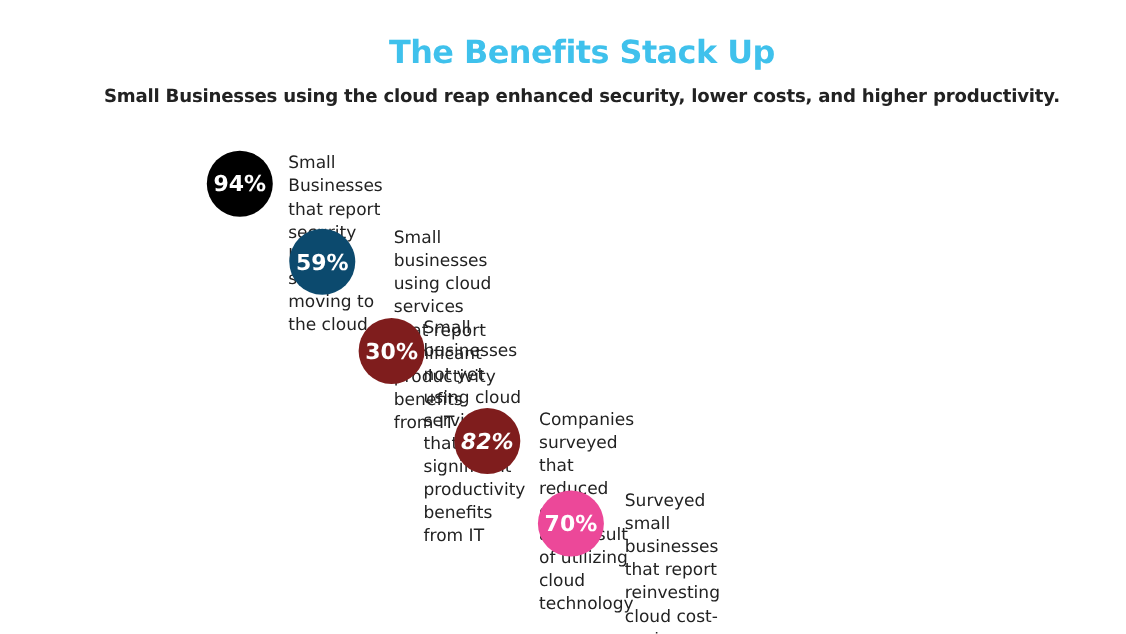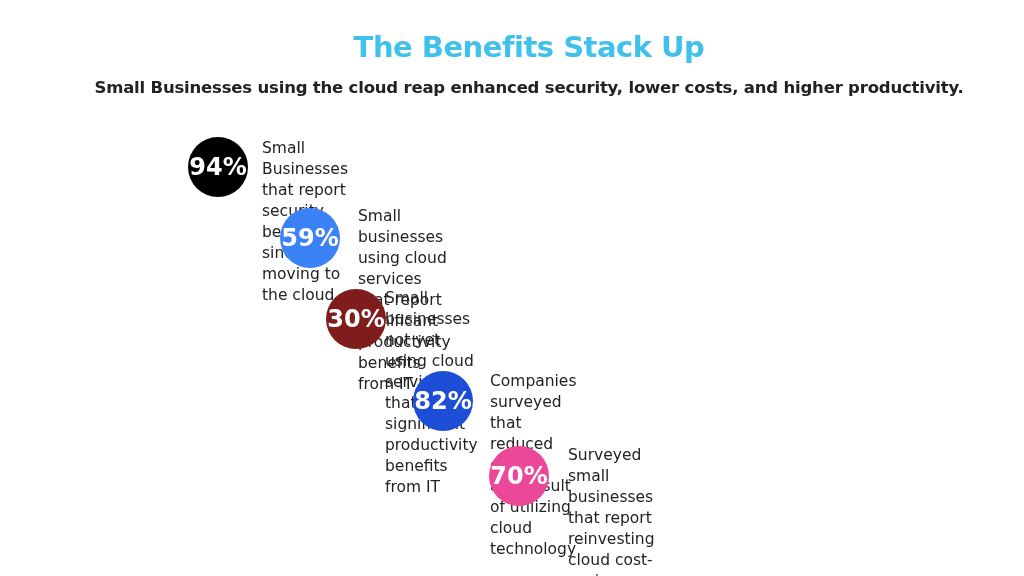--- a/index.html
+++ b/index.html
@@ -1,50 +1,50 @@
 <!DOCTYPE html>
 <html><head>
 <meta charset="utf-8">
 <style>
   html,body{margin:0;padding:0;background:#ffffff;}
   body{width:1024px;height:576px;position:relative;overflow:hidden;font-family:"Liberation Sans","DejaVu Sans",sans-serif;}
   .title{position:absolute;left:0;width:1058px;top:30px;text-align:center;font-family:"DejaVu Sans",sans-serif;font-weight:bold;font-size:29px;color:#3fc1ec;letter-spacing:-0.5px;}
   .subtitle{position:absolute;left:0;width:1058px;top:78px;text-align:center;font-family:"DejaVu Sans",sans-serif;font-weight:bold;font-size:16.5px;color:#222;letter-spacing:-0.2px;}
   .item{position:absolute;}
-  .circle{position:absolute;width:60px;height:60px;border-radius:50%;display:flex;align-items:center;justify-content:center;color:#fff;font-family:"DejaVu Sans",sans-serif;font-weight:bold;font-size:24px;}
+  .circle{position:absolute;width:60px;height:60px;border-radius:50%;display:flex;align-items:center;justify-content:center;color:#fff;font-family:"DejaVu Sans",sans-serif;font-weight:bold;font-size:20px;}
   .desc{position:absolute;font-size:15.5px;line-height:21px;color:#222;white-space:pre-line;font-family:"DejaVu Sans",sans-serif;}
 </style>
 </head>
 <body>
 
 <div class="title">The Benefits Stack Up</div>
 <div class="subtitle">Small Businesses using the cloud reap enhanced security, lower costs, and higher productivity.</div>
 
 <div class="item">
   <div class="circle" style="left: 188px; top: 137px; background: rgb(0, 0, 0);">94%</div>
   <div class="desc" style="left:262px;top:138px;">Small Businesses that report security
 benefit since moving to the cloud</div>
 </div>
 
 <div class="item">
-  <div class="circle" style="left: 263px; top: 208px; background: #3b82f6; margin-left: 17px;">59%</div>
+  <div class="circle" style="left: 263px; top: 208px; background: #0c4a6e;">59%</div>
   <div class="desc" style="left:358px;top:206px;">Small businesses using cloud services
 that report significant productivity
 benefits from IT</div>
 </div>
 
 <div class="item">
   <div class="circle" style="left: 326px; top: 289px; background: #7f1d1d;">30%</div>
   <div class="desc" style="left:385px;top:288px;">Small businesses not yet using cloud
 services that report significant
 productivity benefits from IT</div>
 </div>
 
 <div class="item">
-  <div class="circle" style="left: 413px; top: 371px; background: #1d4ed8;">82%</div>
+  <div class="circle" style="left: 413px; top: 371px; background: #7f1d1d; font-style: italic;">82%</div>
   <div class="desc" style="left:490px;top:371px;">Companies surveyed that reduced costs
 as a result of utilizing cloud technology</div>
 </div>
 
 <div class="item">
   <div class="circle" style="left: 489px; top: 446px; background: #ec4899;">70%</div>
   <div class="desc" style="left:568px;top:445px;">Surveyed small businesses that report
 reinvesting cloud cost-savings back into
 their businesses</div>
 </div>

